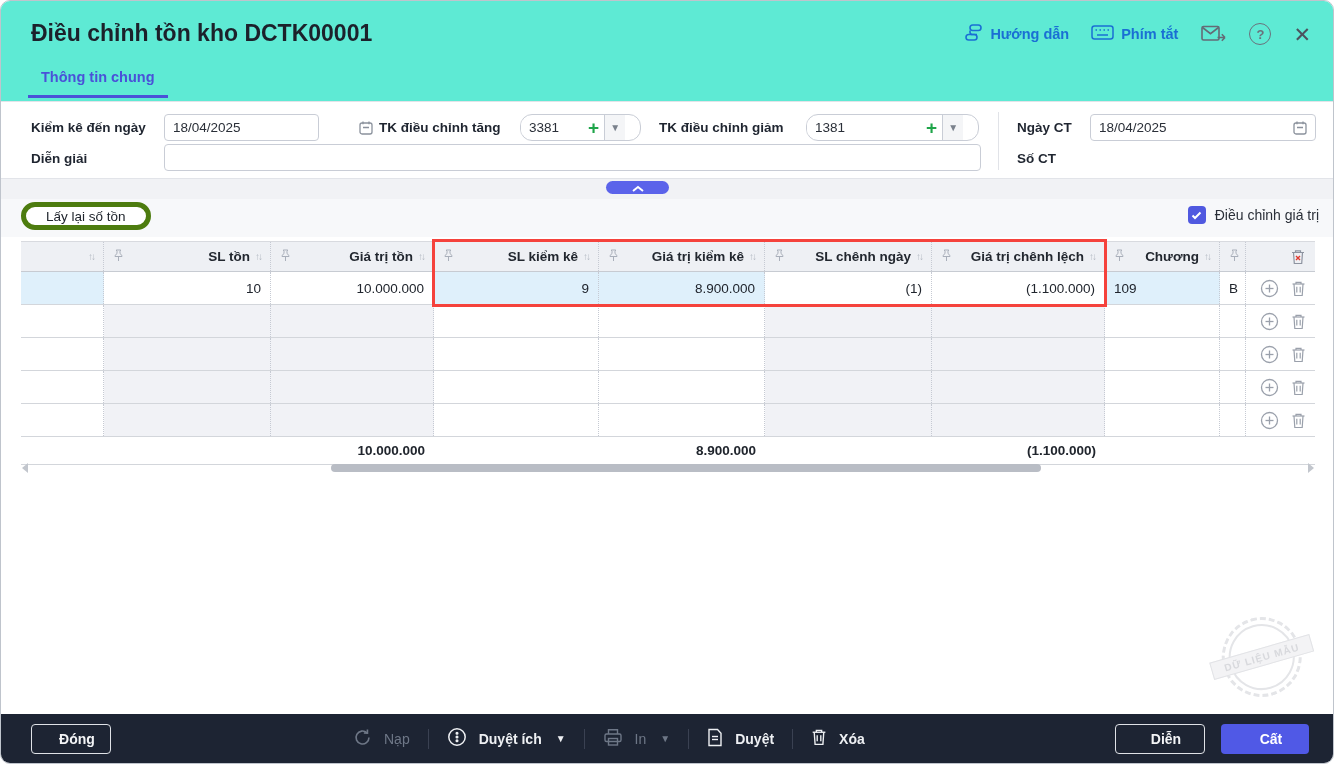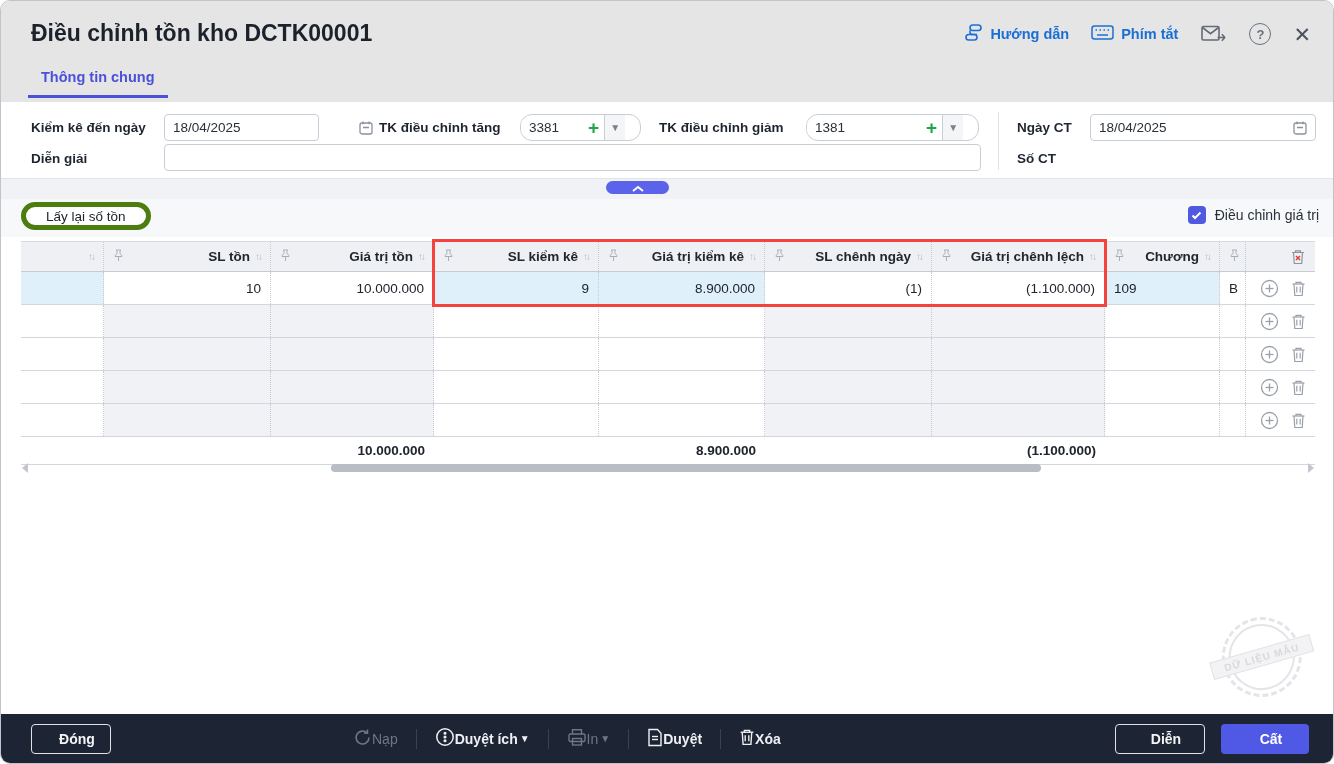--- a/index.html
+++ b/index.html
@@ -3,21 +3,21 @@
 <meta charset="utf-8">
 <style>
   * { box-sizing: border-box; margin: 0; padding: 0; }
   html,body { width:1334px; height:764px; }
   body { font-family: "Liberation Sans", sans-serif; background:#ffffff; }
   .window { position:relative; width:1334px; height:764px; background:#f7f8fa;
             border:1px solid #bfc4cc; border-radius:10px; overflow:hidden; }
 
   
   .hdr { position:absolute; left:0; top:0; width:100%; height:101px;
-         background:#e5e5e5; border-bottom:1px solid #e2e4e9; }
+         background:#5eead4; border-bottom:1px solid #e2e4e9; }
   .title { position:absolute; left:30px; top:19px; font-size:23px; font-weight:700; color:#1c212b; }
   .hdr-right { position:absolute; right:22px; top:22px; display:flex; align-items:center; gap:22px; }
   .hlink { display:flex; align-items:center; gap:7px; color:#1a6fd4; font-size:14.5px; font-weight:700; cursor:pointer; }
   .hicon { display:flex; align-items:center; color:#646b76; cursor:pointer; }
   .help-circle { width:22px; height:22px; border:1.6px solid #6a717c; border-radius:50%;
                  display:flex; align-items:center; justify-content:center;
                  font-size:13px; font-weight:700; color:#6a717c; }
   .close-x { font-size:21px; color:#4c535e; line-height:1; }
   .tab { position:absolute; left:27px; top:68px; padding:0 13px 10px 13px;
          font-size:14.5px; font-weight:700; color:#4a51d8; border-bottom:3px solid #4a51d8; }
@@ -101,21 +101,21 @@
   .footer { position:absolute; left:0; bottom:0; width:100%; height:49px; background:#1d2433;
             display:flex; align-items:center; }
   .fbtn { height:30px; border-radius:4px; font-size:14px; font-weight:700; cursor:pointer;
           font-family:"Liberation Sans",sans-serif; display:flex; align-items:center; justify-content:center;padding-left:12px; }
   .fbtn.outline { border:1px solid #dfe2e7; background:transparent; color:#f3f4f6; }
   .fbtn.primary { border:none; background:#5059e6; color:#fff; }
   .btn-close-f { position:absolute; left:30px; width:80px; }
   .btn-hoan { position:absolute; right:128px; width:90px; }
   .btn-cat { position:absolute; right:24px; width:88px; }
   .fgroup { position:absolute; left:352px; display:flex; align-items:center; gap:18px; }
-  .fitem { display:flex; align-items:center; gap:0; font-size:14px; cursor:pointer; }
+  .fitem { display:flex; align-items:center; gap:12px; font-size:14px; cursor:pointer; }
   .fitem.enabled { color:#eef0f3; font-weight:700; }
   .fitem.disabled { color:#6e7787; }
   .fdiv { width:1px; height:20px; background:#3a4152; }
   .fcaret { font-size:10px; margin-left:2px; }
 </style>
 </head>
 <body>
 
 <div class="window">
 

